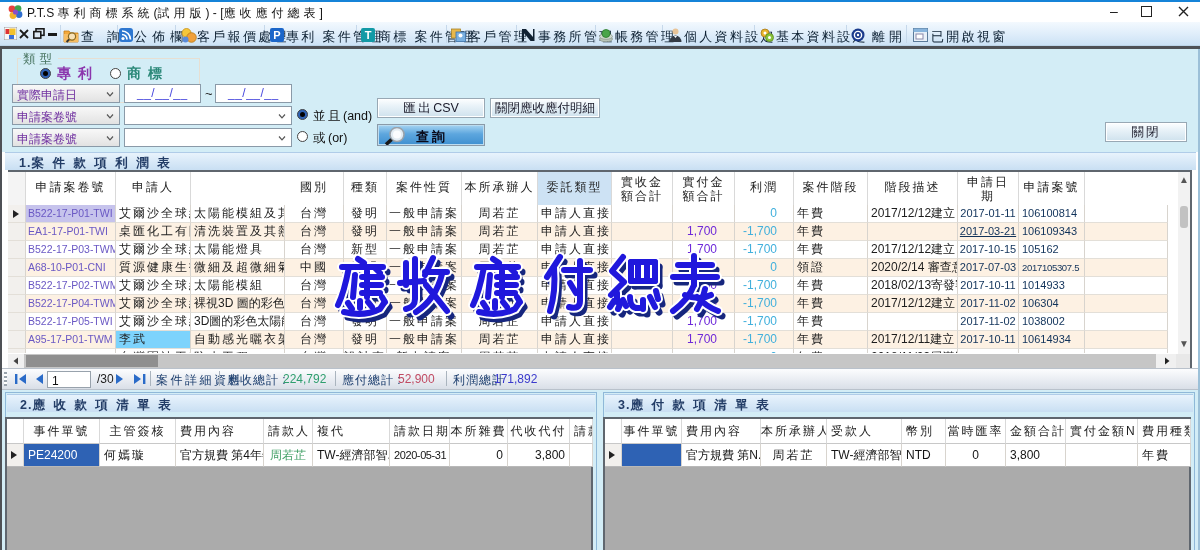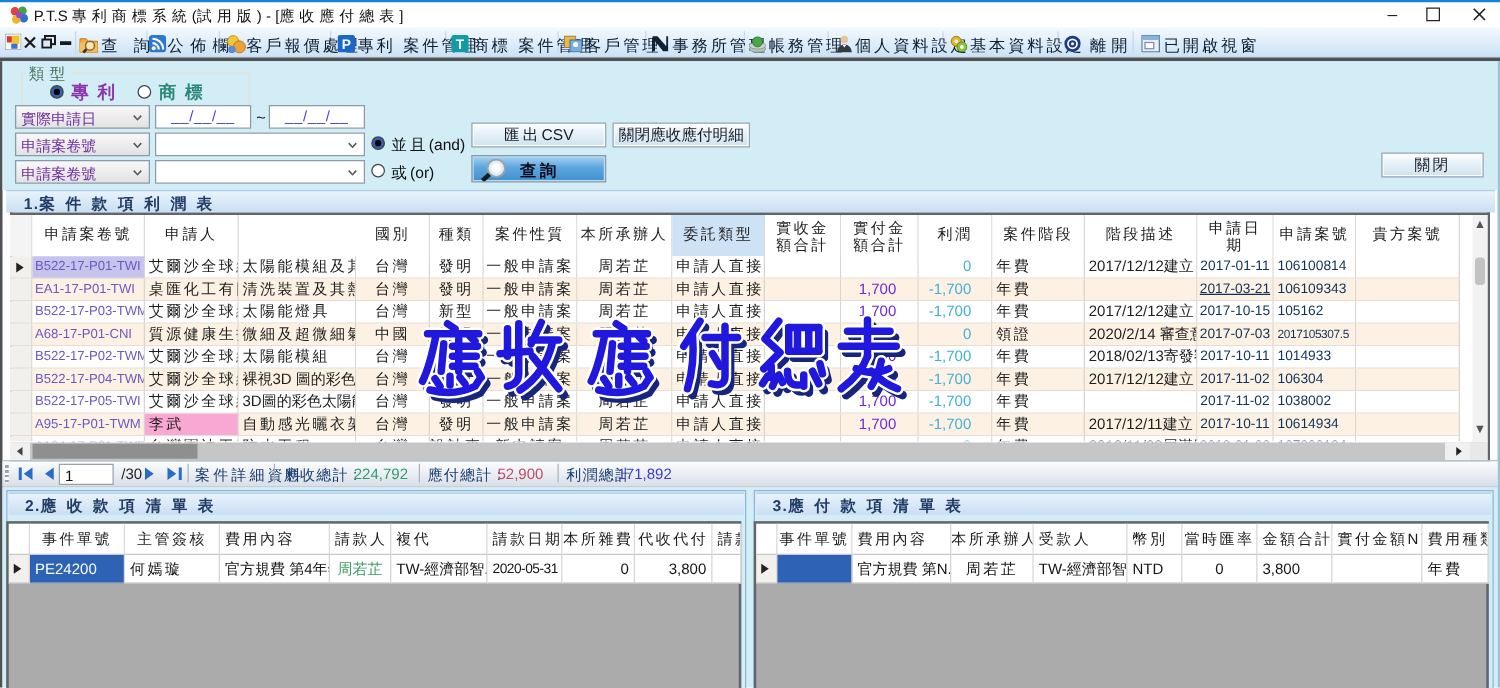--- a/index.html
+++ b/index.html
@@ -231,21 +231,20 @@
 <div class="hdr " style="left:379px;width:75px;position:absolute;top:172px;left:387px"><span>案件性質</span></div>
 <div class="hdr " style="left:454px;width:76px;position:absolute;top:172px;left:462px"><span>本所承辦人</span></div>
 <div class="hdr " style="left:530px;width:74px;background:#cde2f4;position:absolute;top:172px;left:538px"><span>委託類型</span></div>
 <div class="hdr hdr2" style="left:604px;width:61px;position:absolute;top:172px;left:612px">實收金<br>額合計</div>
 <div class="hdr hdr2" style="left:665px;width:62px;position:absolute;top:172px;left:673px">實付金<br>額合計</div>
 <div class="hdr " style="left:727px;width:59px;position:absolute;top:172px;left:735px"><span>利潤</span></div>
 <div class="hdr " style="left:786px;width:74px;position:absolute;top:172px;left:794px"><span>案件階段</span></div>
 <div class="hdr " style="left:860px;width:90px;position:absolute;top:172px;left:868px"><span>階段描述</span></div>
 <div class="hdr hdr2" style="left:950px;width:61px;position:absolute;top:172px;left:958px">申請日<br>期</div>
 <div class="hdr " style="left:1011px;width:66px;position:absolute;top:172px;left:1019px"><span>申請案號</span></div>
-<div class="hdr " style="left:1077px;width:83px;position:absolute;top:172px;left:1085px"><span>貴方案號</span></div>
 <div class="cell" style="left:8px;top:205px;width:18px;background:#f2f0ed">
       <div class="tri" style="position:absolute;left:5px;top:5px"></div>
     </div>
 <div class="cell num lft" style="left:26px;top:205px;width:90px;background:#fff;background:#c6c3ec;">B522-17-P01-TWI</div>
 <div class="cell lft" style="left:116px;top:205px;width:75px;background:#fff;letter-spacing:2px;">艾爾沙全球綠...</div>
 <div class="cell lft" style="left:191px;top:205px;width:94px;background:#fff;letter-spacing:2px;">太陽能模組及其製...</div>
 <div class="cell ctr" style="left:285px;top:205px;width:59px;background:#fff;letter-spacing:2px;">台灣</div>
 <div class="cell ctr" style="left:344px;top:205px;width:43px;background:#fff;letter-spacing:2px;">發明</div>
 <div class="cell ctr" style="left:387px;top:205px;width:75px;background:#fff;letter-spacing:2px;">一般申請案</div>
 <div class="cell ctr" style="left:462px;top:205px;width:76px;background:#fff;letter-spacing:2px;">周若芷</div>
@@ -286,21 +285,21 @@
 <div class="cell lft" style="left:538px;top:241px;width:74px;background:#fff;letter-spacing:2px;">申請人直接委託</div>
 <div class="cell rosy" style="left:612px;top:241px;width:61px;background:#fff;"></div>
 <div class="cell rosy" style="left:673px;top:241px;width:62px;background:#fff;">1,700</div>
 <div class="cell cyn" style="left:735px;top:241px;width:59px;background:#fff;">-1,700</div>
 <div class="cell lft" style="left:794px;top:241px;width:74px;background:#fff;letter-spacing:2px;">年費</div>
 <div class="cell lft" style="left:868px;top:241px;width:90px;background:#fff;">2017/12/12建立</div>
 <div class="cell ctr dt" style="left:958px;top:241px;width:61px;background:#fff;">2017-10-15</div>
 <div class="cell lft dt" style="left:1019px;top:241px;width:66px;background:#fff;">105162</div>
 <div class="cell lft" style="left:1085px;top:241px;width:83px;background:#fff;"></div>
 <div class="cell" style="left:8px;top:259px;width:18px;background:#f2f0ed"></div>
-<div class="cell num lft" style="left:26px;top:259px;width:90px;background:#fdf1e3;">A68-17-P01-CNI</div>
+<div class="cell num lft" style="left:26px;top:259px;width:90px;background:#fdf1e3;">A68-10-P01-CNI</div>
 <div class="cell lft" style="left:116px;top:259px;width:75px;background:#fdf1e3;letter-spacing:2px;">質源健康生技...</div>
 <div class="cell lft" style="left:191px;top:259px;width:94px;background:#fdf1e3;letter-spacing:2px;">微細及超微細氣泡...</div>
 <div class="cell ctr" style="left:285px;top:259px;width:59px;background:#fdf1e3;letter-spacing:2px;">中國</div>
 <div class="cell ctr" style="left:344px;top:259px;width:43px;background:#fdf1e3;letter-spacing:2px;">發明</div>
 <div class="cell ctr" style="left:387px;top:259px;width:75px;background:#fdf1e3;letter-spacing:2px;">一般申請案</div>
 <div class="cell ctr" style="left:462px;top:259px;width:76px;background:#fdf1e3;letter-spacing:2px;">周若芷</div>
 <div class="cell lft" style="left:538px;top:259px;width:74px;background:#fdf1e3;letter-spacing:2px;">申請人直接委託</div>
 <div class="cell rosy" style="left:612px;top:259px;width:61px;background:#fdf1e3;"></div>
 <div class="cell rosy" style="left:673px;top:259px;width:62px;background:#fdf1e3;"></div>
 <div class="cell cyn" style="left:735px;top:259px;width:59px;background:#fdf1e3;">0</div>
@@ -355,21 +354,21 @@
 <div class="cell rosy" style="left:612px;top:313px;width:61px;background:#fff;"></div>
 <div class="cell rosy" style="left:673px;top:313px;width:62px;background:#fff;">1,700</div>
 <div class="cell cyn" style="left:735px;top:313px;width:59px;background:#fff;">-1,700</div>
 <div class="cell lft" style="left:794px;top:313px;width:74px;background:#fff;letter-spacing:2px;">年費</div>
 <div class="cell lft" style="left:868px;top:313px;width:90px;background:#fff;"></div>
 <div class="cell ctr dt" style="left:958px;top:313px;width:61px;background:#fff;">2017-11-02</div>
 <div class="cell lft dt" style="left:1019px;top:313px;width:66px;background:#fff;">1038002</div>
 <div class="cell lft" style="left:1085px;top:313px;width:83px;background:#fff;"></div>
 <div class="cell" style="left:8px;top:331px;width:18px;background:#f2f0ed"></div>
 <div class="cell num lft" style="left:26px;top:331px;width:90px;background:#fdf1e3;">A95-17-P01-TWM</div>
-<div class="cell lft" style="left:116px;top:331px;width:75px;background:#f9a8d4;letter-spacing:2px;">李武</div>
+<div class="cell lft" style="left:116px;top:331px;width:75px;background:#7dd3fc;letter-spacing:2px;">李武</div>
 <div class="cell lft" style="left:191px;top:331px;width:94px;background:#fdf1e3;letter-spacing:2px;">自動感光曬衣架結構</div>
 <div class="cell ctr" style="left:285px;top:331px;width:59px;background:#fdf1e3;letter-spacing:2px;">台灣</div>
 <div class="cell ctr" style="left:344px;top:331px;width:43px;background:#fdf1e3;letter-spacing:2px;">發明</div>
 <div class="cell ctr" style="left:387px;top:331px;width:75px;background:#fdf1e3;letter-spacing:2px;">一般申請案</div>
 <div class="cell ctr" style="left:462px;top:331px;width:76px;background:#fdf1e3;letter-spacing:2px;">周若芷</div>
 <div class="cell lft" style="left:538px;top:331px;width:74px;background:#fdf1e3;letter-spacing:2px;">申請人直接委託</div>
 <div class="cell rosy" style="left:612px;top:331px;width:61px;background:#fdf1e3;"></div>
 <div class="cell rosy" style="left:673px;top:331px;width:62px;background:#fdf1e3;">1,700</div>
 <div class="cell cyn" style="left:735px;top:331px;width:59px;background:#fdf1e3;">-1,700</div>
 <div class="cell lft" style="left:794px;top:331px;width:74px;background:#fdf1e3;letter-spacing:2px;">年費</div>

